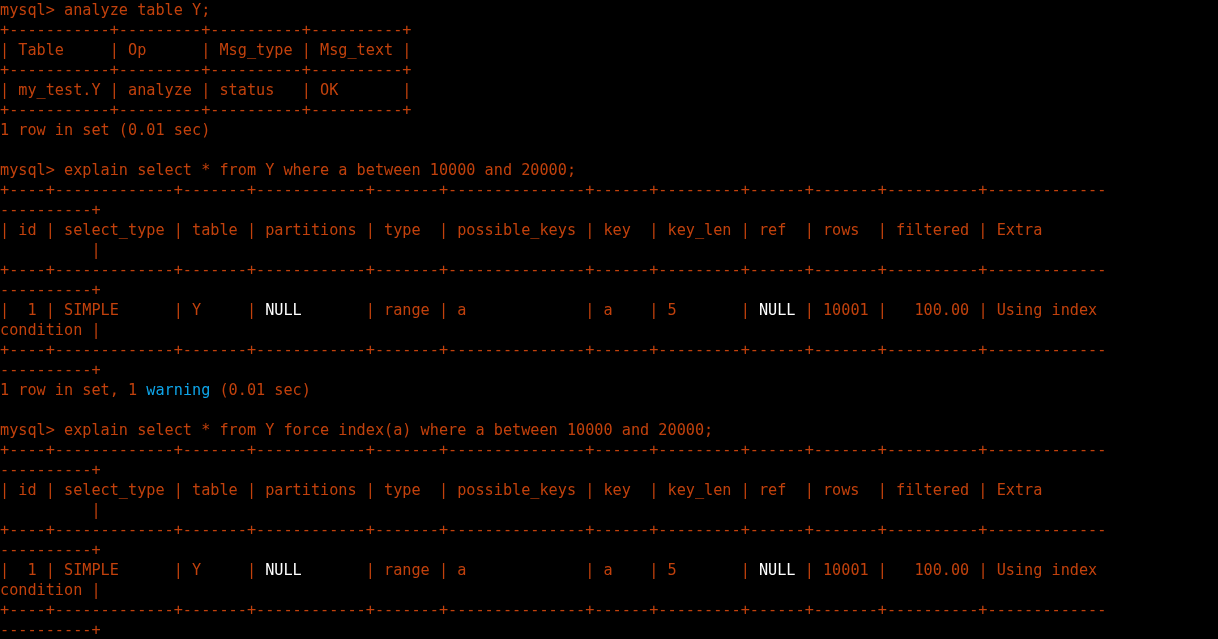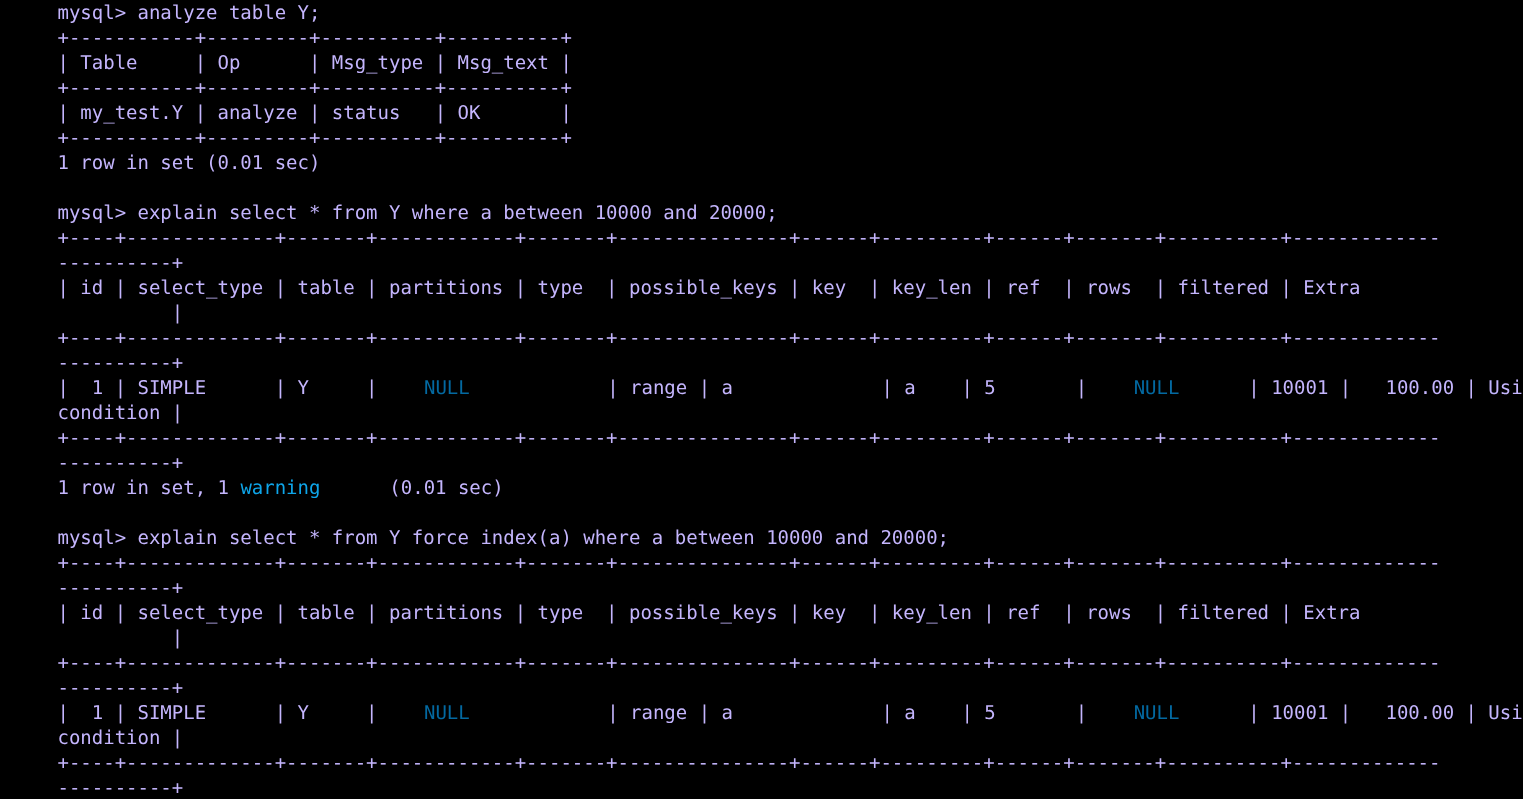--- a/index.html
+++ b/index.html
@@ -27,20 +27,20 @@
     box-sizing: border-box;
     overflow: hidden;
   }
   .line {
     height: 20px;
     line-height: 20px;
     white-space: pre;
     font-family: "DejaVu Sans Mono", "Liberation Mono", monospace;
   }
   .seg { white-space: pre; }
-  .c-default { color: #c4b5fd; padding-left: 46px; }
-  .c-null    { color: #0369a1; margin-left: 28px; }
+  .c-default { color: #c2410c; }
+  .c-null    { color: #ffffff; }
   .c-warn    { color: #0ea5e9; }
 </style>
 </head>
 <body>
 
 <div id="terminal"><div class="line"><span class="seg c-default">mysql&gt; analyze table Y;</span></div><div class="line"><span class="seg c-default">+-----------+---------+----------+----------+</span></div><div class="line"><span class="seg c-default">| Table     | Op      | Msg_type | Msg_text |</span></div><div class="line"><span class="seg c-default">+-----------+---------+----------+----------+</span></div><div class="line"><span class="seg c-default">| my_test.Y | analyze | status   | OK       |</span></div><div class="line"><span class="seg c-default">+-----------+---------+----------+----------+</span></div><div class="line"><span class="seg c-default">1 row in set (0.01 sec)</span></div><div class="line"><span class="seg c-default"></span></div><div class="line"><span class="seg c-default">mysql&gt; explain select * from Y where a between 10000 and 20000;</span></div><div class="line"><span class="seg c-default">+----+-------------+-------+------------+-------+---------------+------+---------+------+-------+----------+-------------</span></div><div class="line"><span class="seg c-default">----------+</span></div><div class="line"><span class="seg c-default">| id | select_type | table | partitions | type  | possible_keys | key  | key_len | ref  | rows  | filtered | Extra       </span></div><div class="line"><span class="seg c-default">          |</span></div><div class="line"><span class="seg c-default">+----+-------------+-------+------------+-------+---------------+------+---------+------+-------+----------+-------------</span></div><div class="line"><span class="seg c-default">----------+</span></div><div class="line"><span class="seg c-default">|  1 | SIMPLE      | Y     | </span><span class="seg c-null">NULL</span><span class="seg c-default">       | range | a             | a    | 5       | </span><span class="seg c-null">NULL</span><span class="seg c-default"> | 10001 |   100.00 | Using index </span></div><div class="line"><span class="seg c-default">condition |</span></div><div class="line"><span class="seg c-default">+----+-------------+-------+------------+-------+---------------+------+---------+------+-------+----------+-------------</span></div><div class="line"><span class="seg c-default">----------+</span></div><div class="line"><span class="seg c-default">1 row in set, 1 </span><span class="seg c-warn">warning</span><span class="seg c-default"> (0.01 sec)</span></div><div class="line"><span class="seg c-default"></span></div><div class="line"><span class="seg c-default">mysql&gt; explain select * from Y force index(a) where a between 10000 and 20000;</span></div><div class="line"><span class="seg c-default">+----+-------------+-------+------------+-------+---------------+------+---------+------+-------+----------+-------------</span></div><div class="line"><span class="seg c-default">----------+</span></div><div class="line"><span class="seg c-default">| id | select_type | table | partitions | type  | possible_keys | key  | key_len | ref  | rows  | filtered | Extra       </span></div><div class="line"><span class="seg c-default">          |</span></div><div class="line"><span class="seg c-default">+----+-------------+-------+------------+-------+---------------+------+---------+------+-------+----------+-------------</span></div><div class="line"><span class="seg c-default">----------+</span></div><div class="line"><span class="seg c-default">|  1 | SIMPLE      | Y     | </span><span class="seg c-null">NULL</span><span class="seg c-default">       | range | a             | a    | 5       | </span><span class="seg c-null">NULL</span><span class="seg c-default"> | 10001 |   100.00 | Using index </span></div><div class="line"><span class="seg c-default">condition |</span></div><div class="line"><span class="seg c-default">+----+-------------+-------+------------+-------+---------------+------+---------+------+-------+----------+-------------</span></div><div class="line"><span class="seg c-default">----------+</span></div></div>
 
 </body></html>

